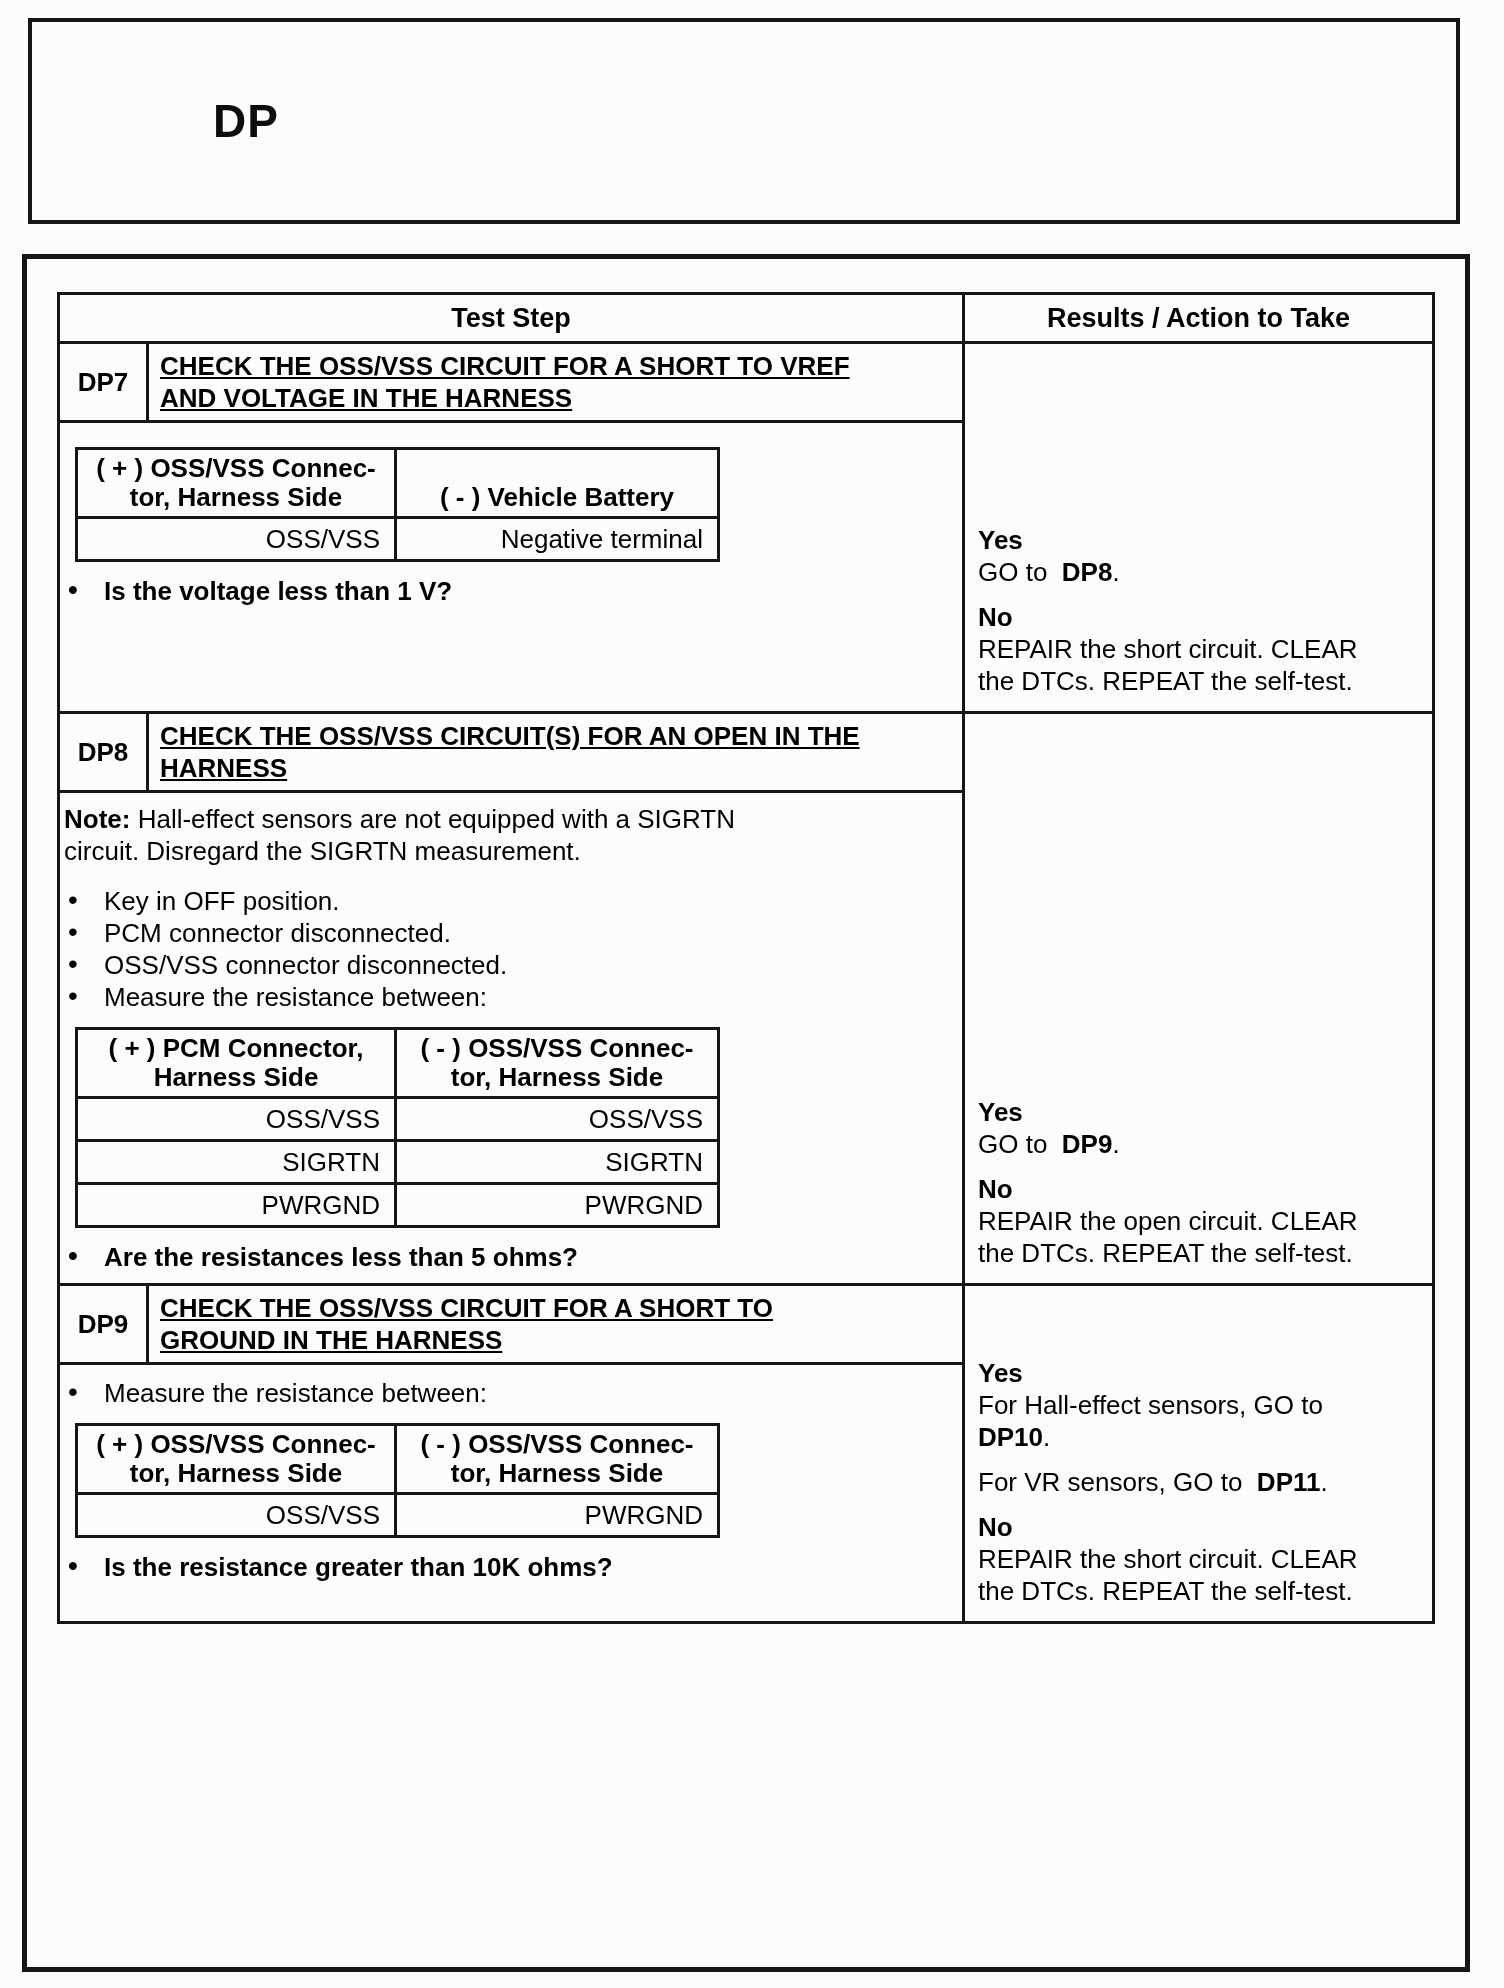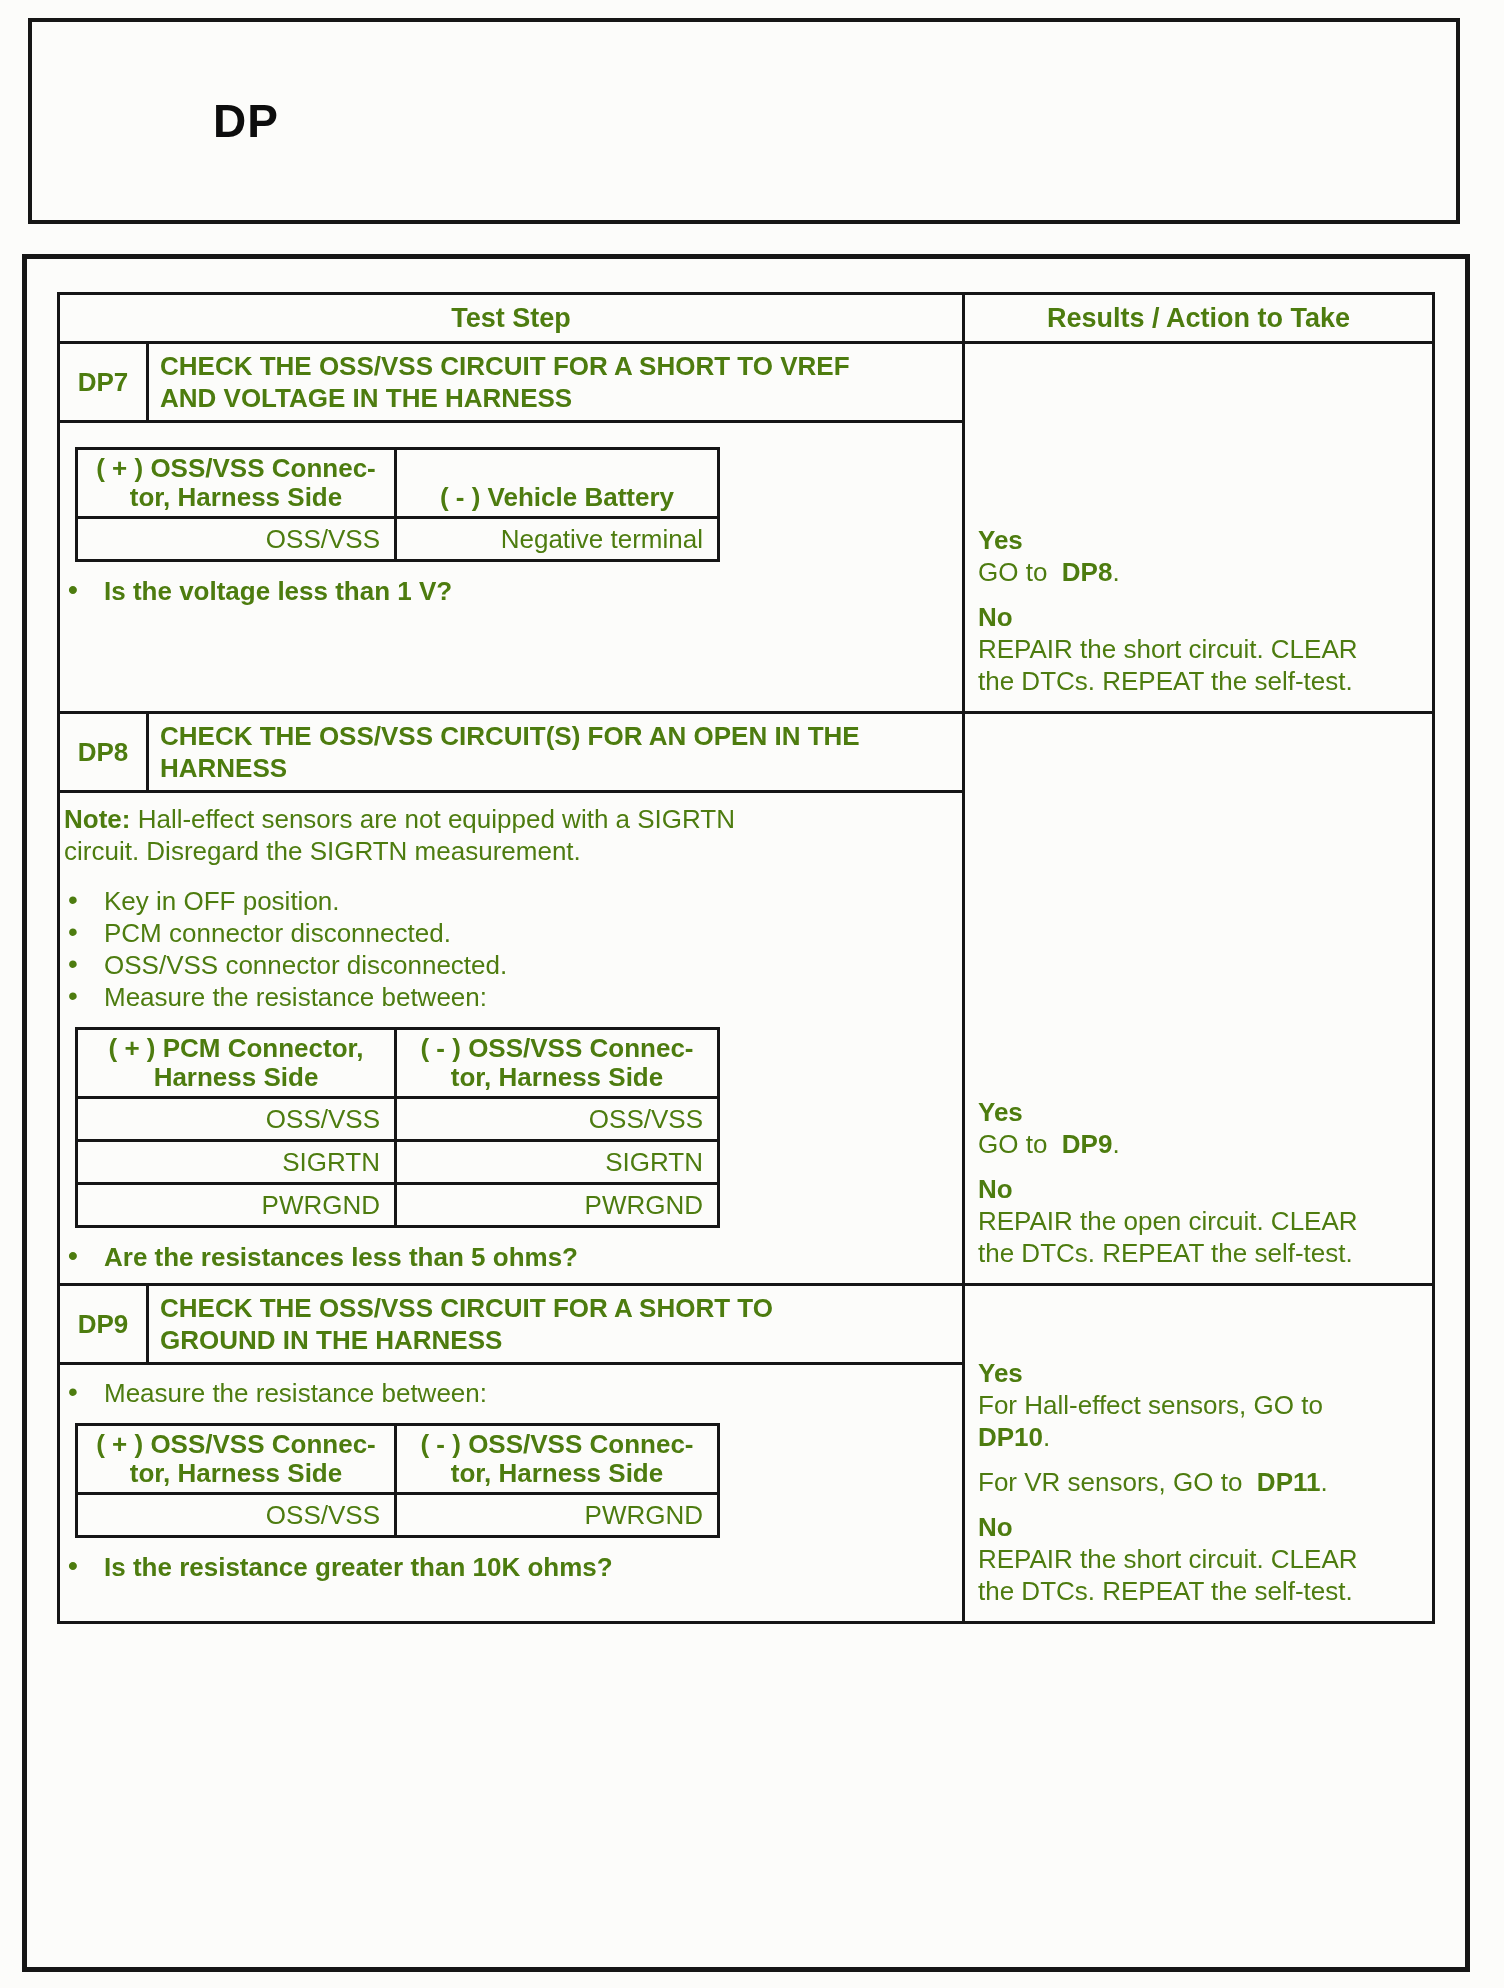--- a/index.html
+++ b/index.html
@@ -32,29 +32,29 @@
   
   .main-box{
     position:absolute;left:22px;top:254px;width:1438px;height:1708px;
     border:5px solid #161616;background:#fcfcfa;
   }
 
   
   .pp-table{
     position:absolute;left:30px;top:33px;width:1375px;
     border-collapse:collapse;table-layout:fixed;
-    font-size:26px;color:#4d7c0f;
+    font-size:26px;color:#000000;
   }
   .pp-table th,.pp-table td{border:3px solid #161616;}
   .pp-table thead th{
     height:42px;font-size:27px;font-weight:700;text-align:center;vertical-align:middle;padding:2px 0;
   }
   .title-row{height:76px;}
   .id-cell{text-align:center;vertical-align:middle;font-weight:700;}
-  .title-cell{font-weight:700;line-height:32px;padding:6px 18px 6px 11px;vertical-align:middle;}
+  .title-cell{font-weight:700;line-height:32px;padding:6px 18px 6px 11px;vertical-align:middle;text-decoration:underline;}
   .title-cell .tl{display:block;}
 
   .results-cell{
     vertical-align:bottom;padding:10px 12px 14px 13px;line-height:32px;
   }
   .res-label{font-weight:700;margin-top:13px;}
   .res-label:first-child{margin-top:0;}
   .res-line .rl{display:block;}
   .res-line.gap{margin-top:13px;}
   .ref{font-weight:700;}

